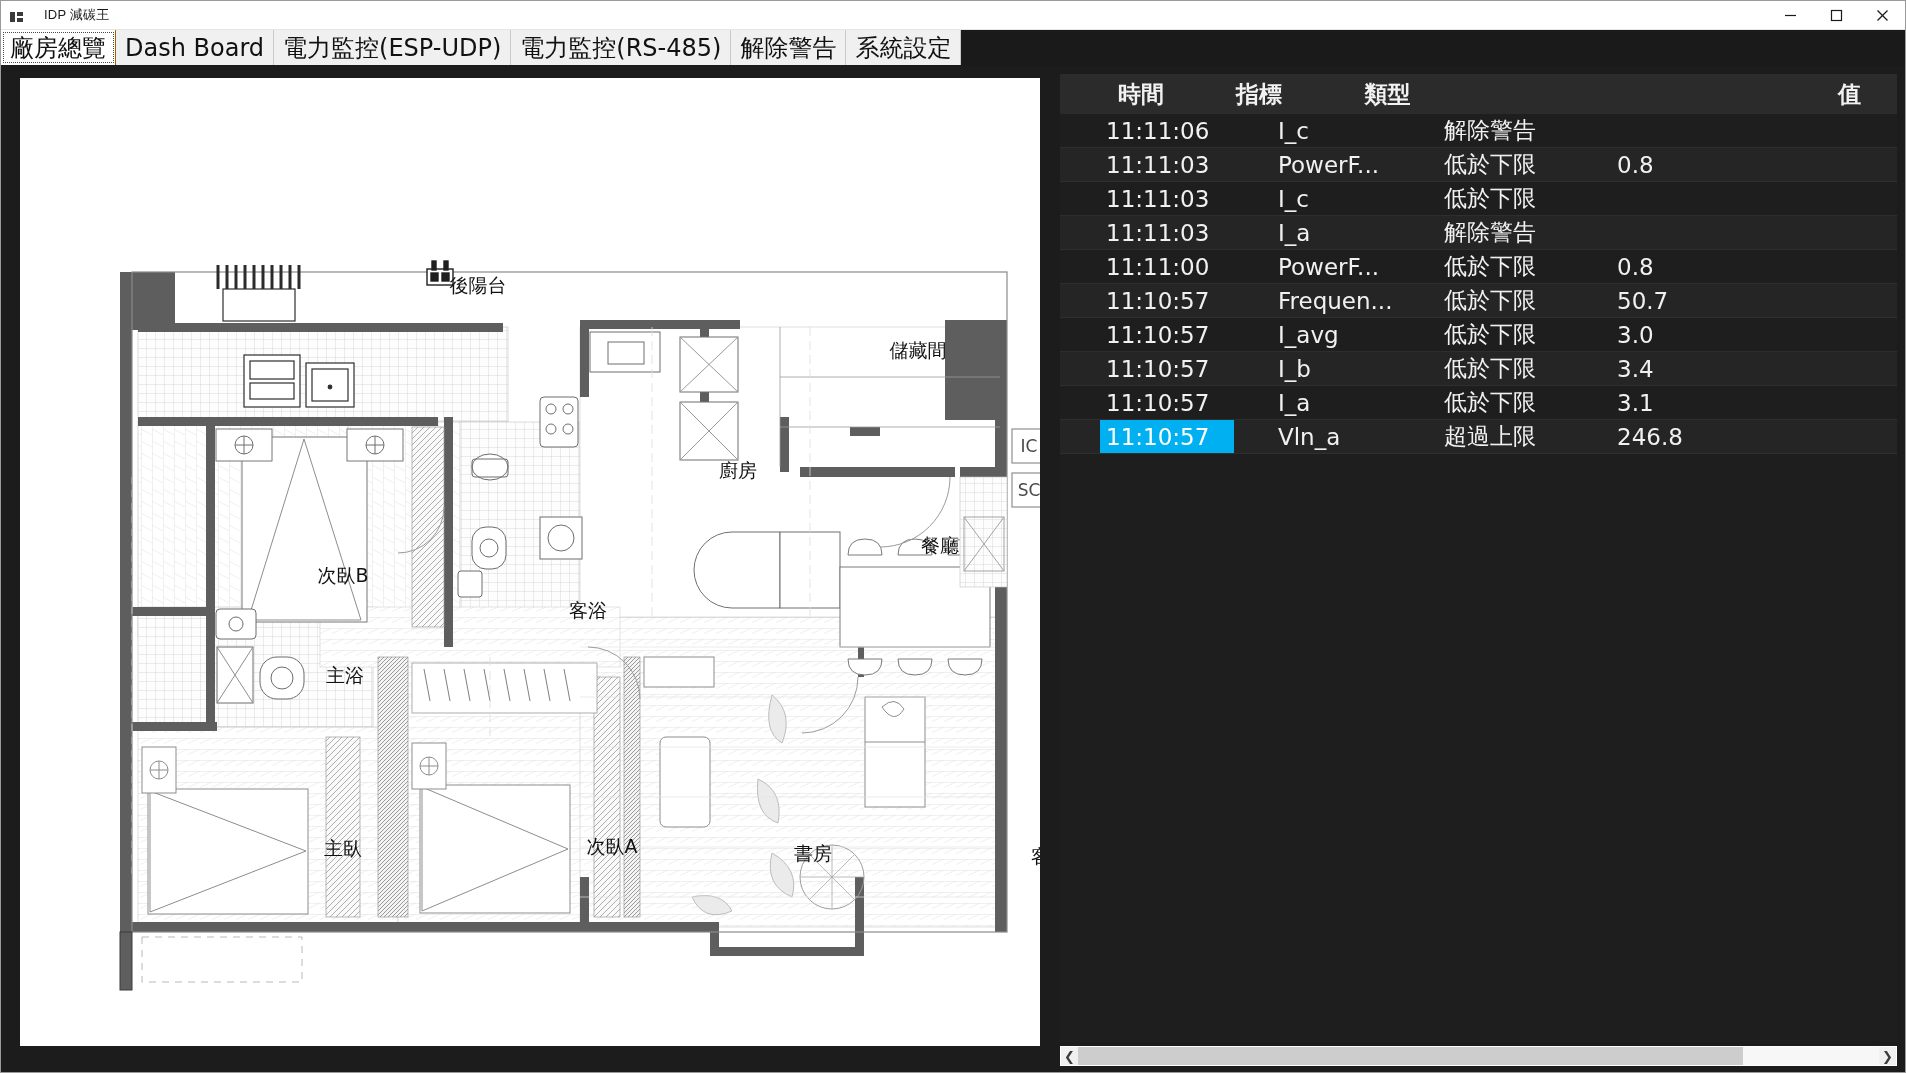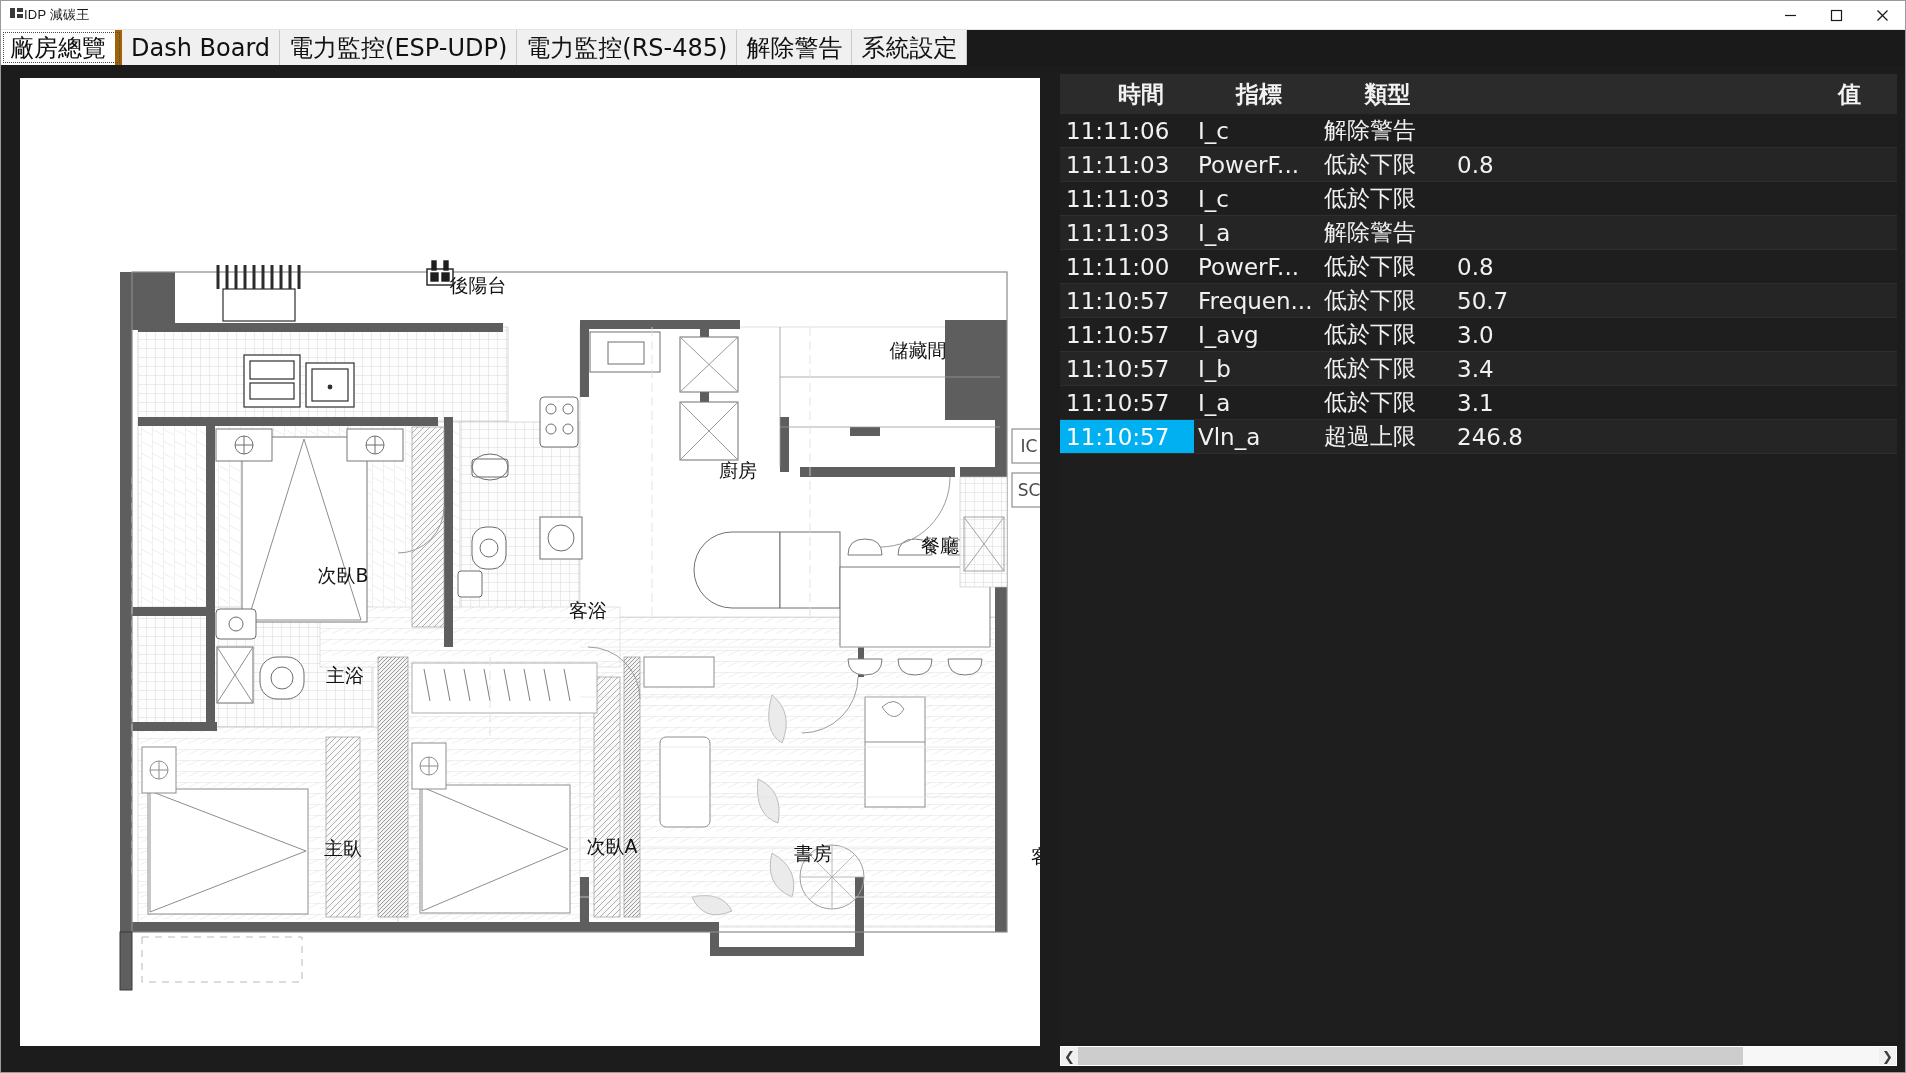--- a/index.html
+++ b/index.html
@@ -16,21 +16,21 @@
     display: flex; flex-direction: column;
     border: 1px solid #9a9a9a;
     background: #ffffff;
   }
   .titlebar {
     height: 29px; flex: 0 0 29px;
     display: flex; align-items: center;
     background: #ffffff;
     border-bottom: 1px solid #e6e6e6;
   }
-  .title-left { display: flex; align-items: flex-start; padding-left: 9px; gap: 0; }
+  .title-left { display: flex; align-items: flex-end; padding-left: 9px; gap: 20px; }
   .app-glyph { width: 14px; height: 14px; position: relative; display: inline-block; }
   .app-glyph i { position: absolute; background: #3a3a3a; display: block; }
   .app-glyph i.a { left: 0; top: 2px; width: 5px; height: 10px; }
   .app-glyph i.b { left: 7px; top: 2px; width: 6px; height: 4px; }
   .app-glyph i.c { left: 7px; top: 8px; width: 6px; height: 4px; }
   .title-text { font-size: 13px; color: #1b1b1b; letter-spacing: .2px; }
   .title-right { margin-left: auto; display: flex; height: 29px; }
   .winbtn {
     width: 46px; height: 29px;
     display: flex; align-items: center; justify-content: center;
@@ -52,21 +52,21 @@
     font-size: 24px; line-height: 1;
     color: #111; background: #f0f0f0;
     border-right: 1px solid #c9c9c9;
     white-space: nowrap;
     font-family: "DejaVu Sans", "Liberation Sans", sans-serif;
   }
   .tab.selected {
     background: #ffffff;
     outline: 1px dotted #4a4a4a;
     outline-offset: -3px;
-    border-right: 7px solid #a16207;
+    border-right: 1px solid #a16207;
   }
   .tabstrip-filler { flex: 1 1 auto; background: #1a1a1a; }
 
   
   .body {
     flex: 1 1 auto;
     display: flex;
     background: #1c1c1c;
     min-height: 0;
   }
@@ -114,21 +114,21 @@
   .row {
     display: flex;
     height: 34px;
     align-items: stretch;
     color: #f1f1f1;
     font-size: 23px;
     font-family: "DejaVu Sans", "Liberation Sans", sans-serif;
     border-bottom: 1px solid #2e2e2e;
   }
   .row.alt { background: #252525; }
-  .row .cell { display: flex; align-items: center; }
+  .row .cell { display: flex; align-items: center; margin-left: 40px; }
   .c-time  { flex: 0 0 134px; }
   .c-ind   { flex: 0 0 130px; }
   .c-type  { flex: 0 0 127px; }
   .c-val   { flex: 1 1 auto; }
   .grid-header .c-time { justify-content: center; padding-left: 28px; }
   .grid-header .c-ind  { justify-content: center; }
   .grid-header .c-type { justify-content: center; }
   .grid-header .c-val  { justify-content: flex-end; padding-right: 36px; }
   .row .c-time { padding-left: 6px; }
   .row .c-ind  { padding-left: 4px; }

